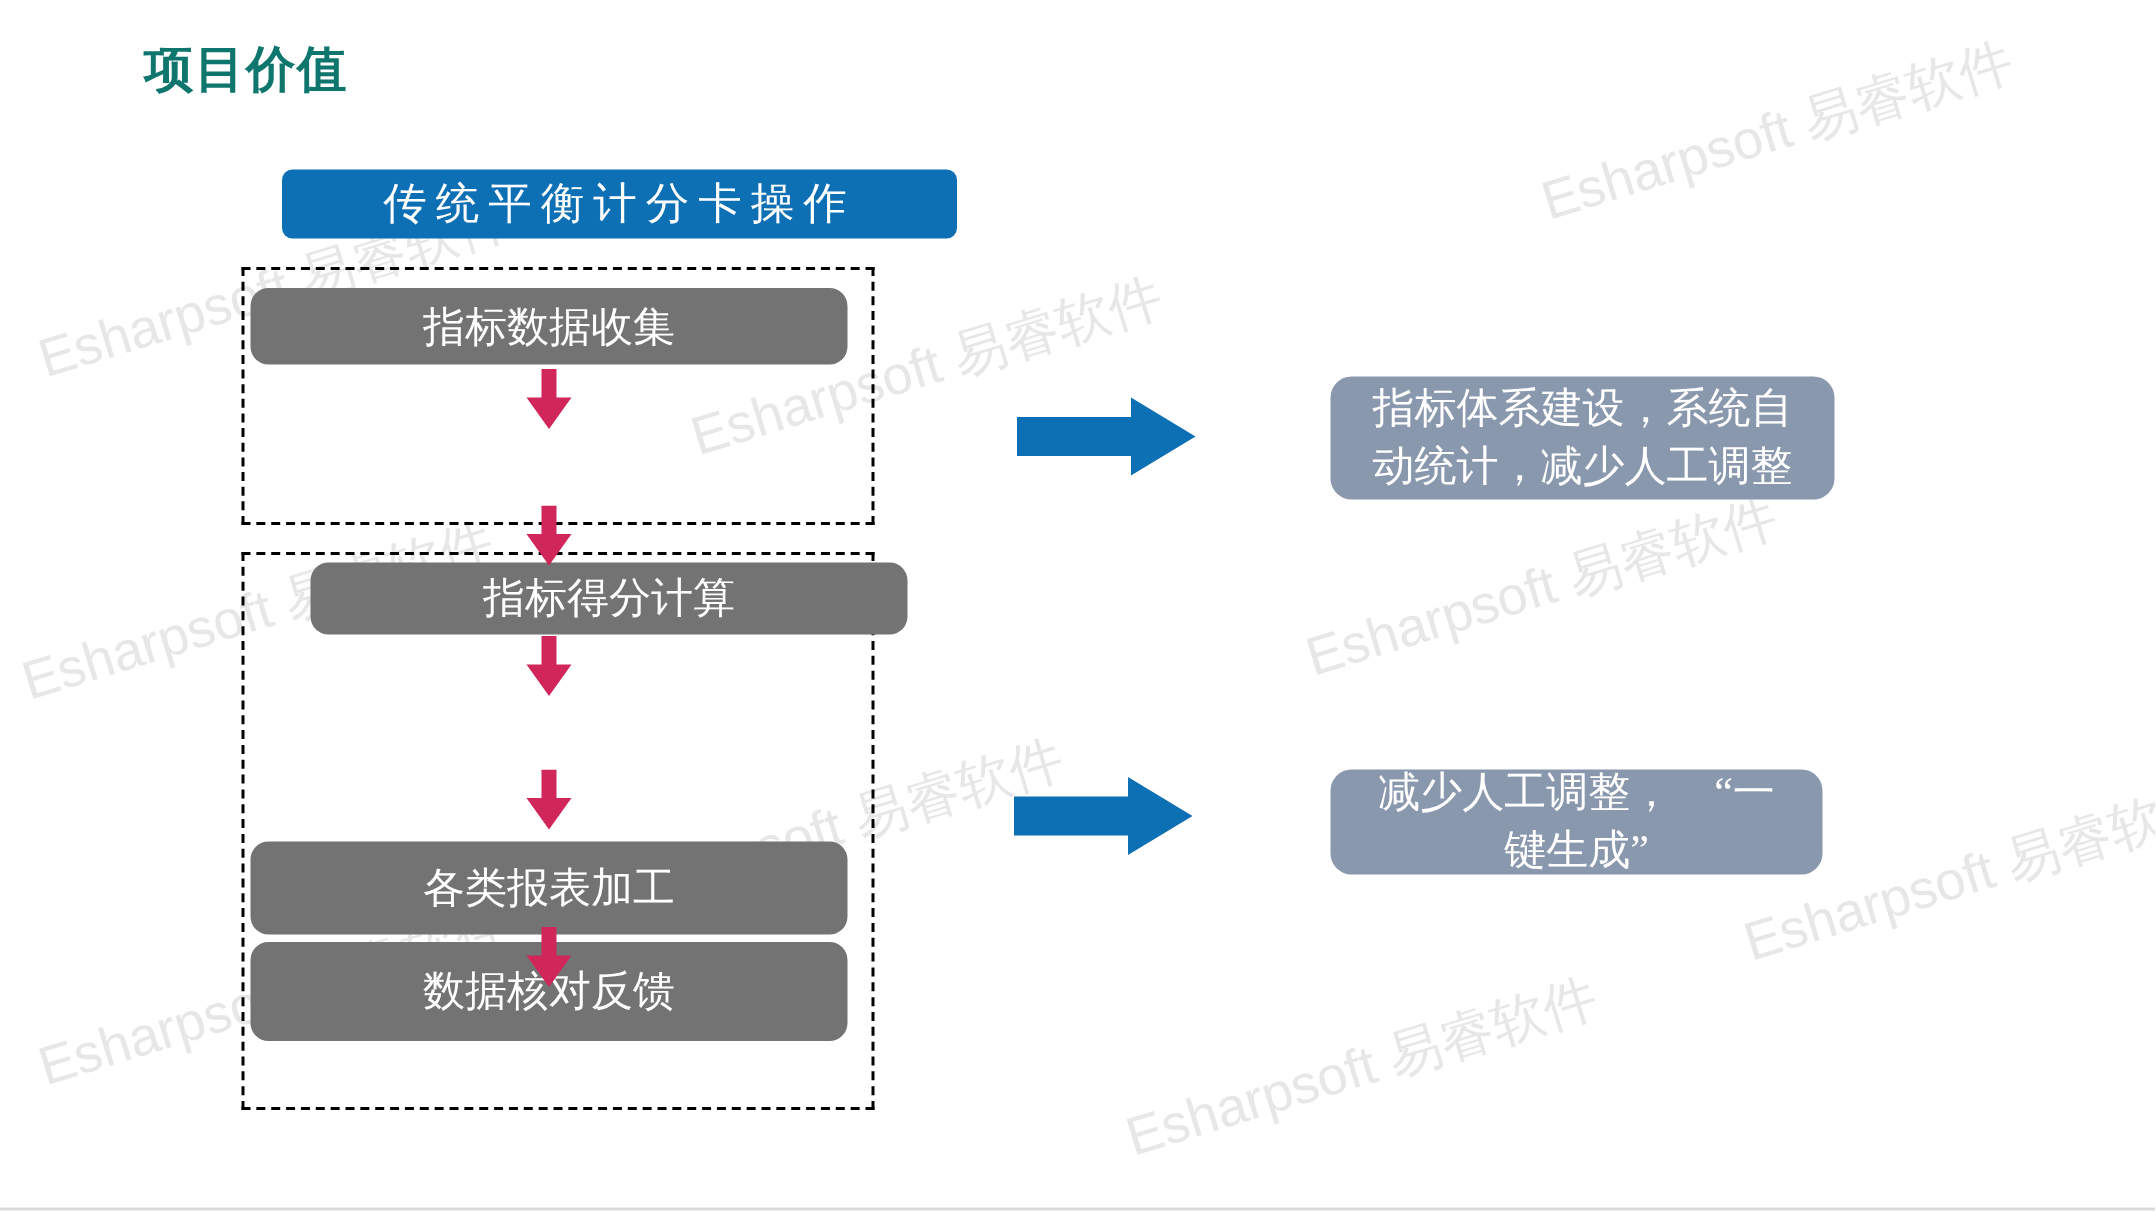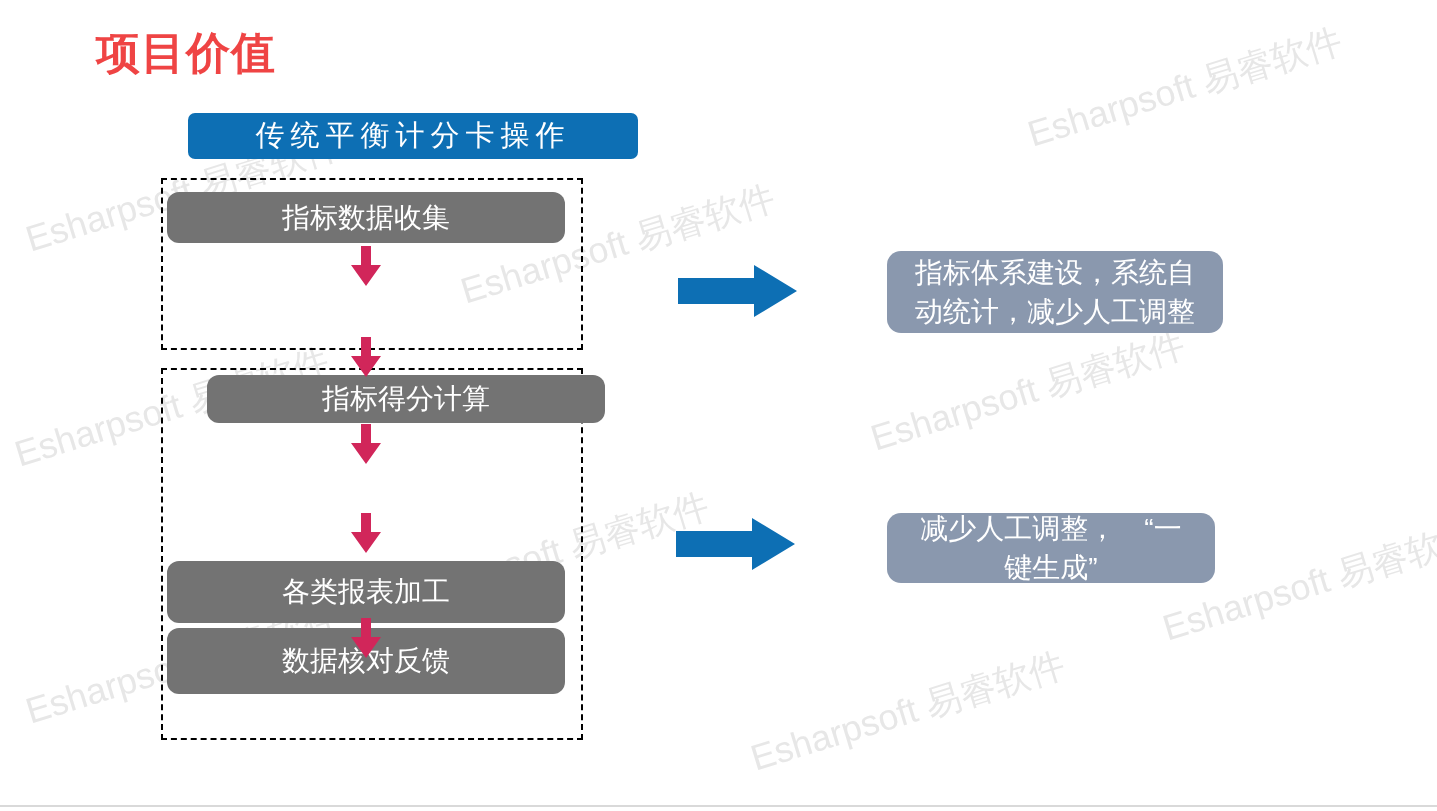--- a/index.html
+++ b/index.html
@@ -10,21 +10,21 @@
   
   .wm{
     position:absolute;z-index:1;white-space:nowrap;
     font-size:36px;color:#e7e7e7;font-weight:400;
     transform:translate(-50%,-50%) rotate(-17deg);
     user-select:none;pointer-events:none;
   }
   
   .slide-title{
     position:absolute;left:96px;top:24px;z-index:3;
-    font-size:44px;font-weight:700;color:#ef4444;letter-spacing:1px;
+    font-size:33px;font-weight:700;color:#0f766e;letter-spacing:1px;
   }
   
   .hdr{
     position:absolute;z-index:3;height:46px;background:#0D6FB4;border-radius:7px;
     display:flex;align-items:center;justify-content:center;
     color:#ffffff;font-size:29px;letter-spacing:6px;
     font-family:"DejaVu Serif","Liberation Serif",serif;
     margin-left:35px;
   }
   .hdr-left{left:153px;top:113px;width:450px;}
@@ -48,20 +48,21 @@
   .fb3{top:375px;height:48px;margin-left:40px;}
   .fb4{top:462px;height:50px;}
   .fb5{top:561px;height:62px;}
   .fb6{top:628px;height:66px;}
   
   .rbox{
     position:absolute;z-index:3;background:#8A98AE;border-radius:14px;
     display:flex;align-items:center;justify-content:center;text-align:center;
     color:#ffffff;font-size:28px;line-height:39px;box-sizing:border-box;
     padding:0 24px;
+    font-family:Liberation Serif, serif;
   }
   .rb1{left:887px;top:251px;width:336px;height:82px;}
   .rb2{left:887px;top:513px;width:328px;height:70px;}
   
   .red-arrow{position:absolute;z-index:4;width:32px;height:40px;color:#D1265A;}
   .ra1{left:350px;top:246px;}
   .ra2{left:350px;top:337px;}
   .ra3{left:350px;top:424px;}
   .ra4{left:350px;top:513px;}
   .ra5{left:350px;top:618px;}

